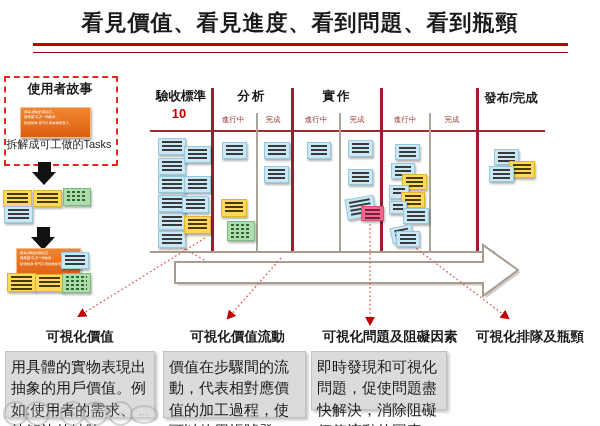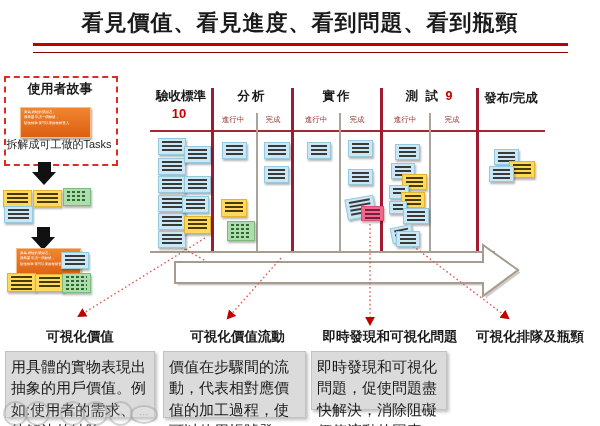--- a/index.html
+++ b/index.html
@@ -92,24 +92,20 @@
   <div class="count-below count" style="left:151px;top:106px;width:56px;">10</div>
 
   <div class="colhead" style="left:222px;top:88px;width:60px;">分析</div>
   <div class="subhead" style="left:215px;top:115px;width:36px;">進行中</div>
   <div class="subhead" style="left:259px;top:115px;width:28px;">完成</div>
 
   <div class="colhead" style="left:307px;top:88px;width:60px;">實作</div>
   <div class="subhead" style="left:298px;top:115px;width:36px;">進行中</div>
   <div class="subhead" style="left:343px;top:115px;width:28px;">完成</div>
 
-  <div class="colhead" style="left:395px;top:88px;width:70px;">
-    <span>測 試</span>
-    <span class="count">9</span>
-  </div>
   <div class="subhead" style="left:387px;top:115px;width:36px;">進行中</div>
   <div class="subhead" style="left:438px;top:115px;width:28px;">完成</div>
 
   <div class="colhead" style="left:478px;top:90px;width:66px;letter-spacing:0;">發布/完成</div>
 
   <svg class="overlay" width="600" height="426">
     <defs>
       <marker id="ah" markerWidth="8" markerHeight="8" refX="5" refY="3.5" orient="auto">
         <path d="M0,0 L6.5,3.5 L0,7 z" fill="#C00000"></path>
       </marker>
@@ -329,21 +325,21 @@
         <div class="st" style="background: rgb(58, 58, 58);"></div>
       </div>
     </div>
 
   <div class="sec-title" style="left:10px;width:140px;">可視化價值</div>
   <div class="sec-box" style="left:5px;width:150px;height:67px;">用具體的實物表現出抽象的用戶價值。例如:使用者的需求、待解決的缺陷。</div>
 
   <div class="sec-title" style="left:165px;width:145px;">可視化價值流動</div>
   <div class="sec-box" style="left:163px;width:143px;height:67px;">價值在步驟間的流動，代表相對應價值的加工過程，使可以使用帳號登入。</div>
 
-  <div class="sec-title" style="left:300px;width:180px;">即時發現和可視化問題</div>
+  <div class="sec-title" style="left:300px;width:180px;">可視化問題及阻礙因素</div>
   <div class="sec-box" style="left:311px;width:136px;height:59px;">即時發現和可視化問題，促使問題盡快解決，消除阻礙價值流動的因素。</div>
 
   <div class="sec-title" style="left:460px;width:140px;">可視化排隊及瓶頸</div>
 
   <div id="wm-layer">
       <div class="wm" style="left: 3px; top: 401px; width: 21px; height: 21px;">‹</div>
       <div class="wm" style="left: 25px; top: 401px; width: 21px; height: 21px;">›</div>
       <div class="wm" style="left: 60px; top: 401px; width: 21px; height: 21px;">✎</div>
       <div class="wm" style="left: 83px; top: 401px; width: 21px; height: 21px;">❐</div>
       <div class="wm" style="left: 108px; top: 401px; width: 21px; height: 21px;">⌕</div>

